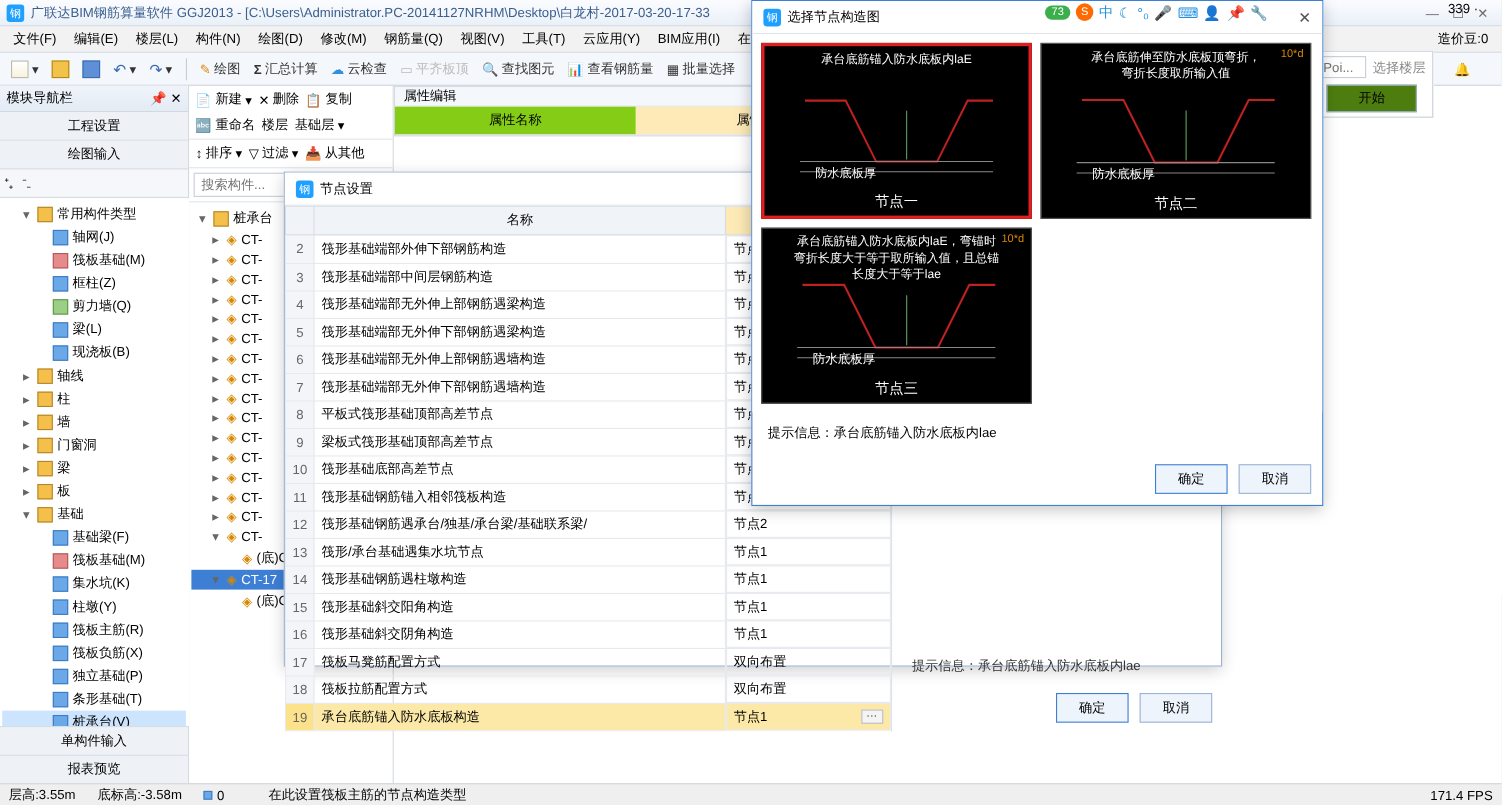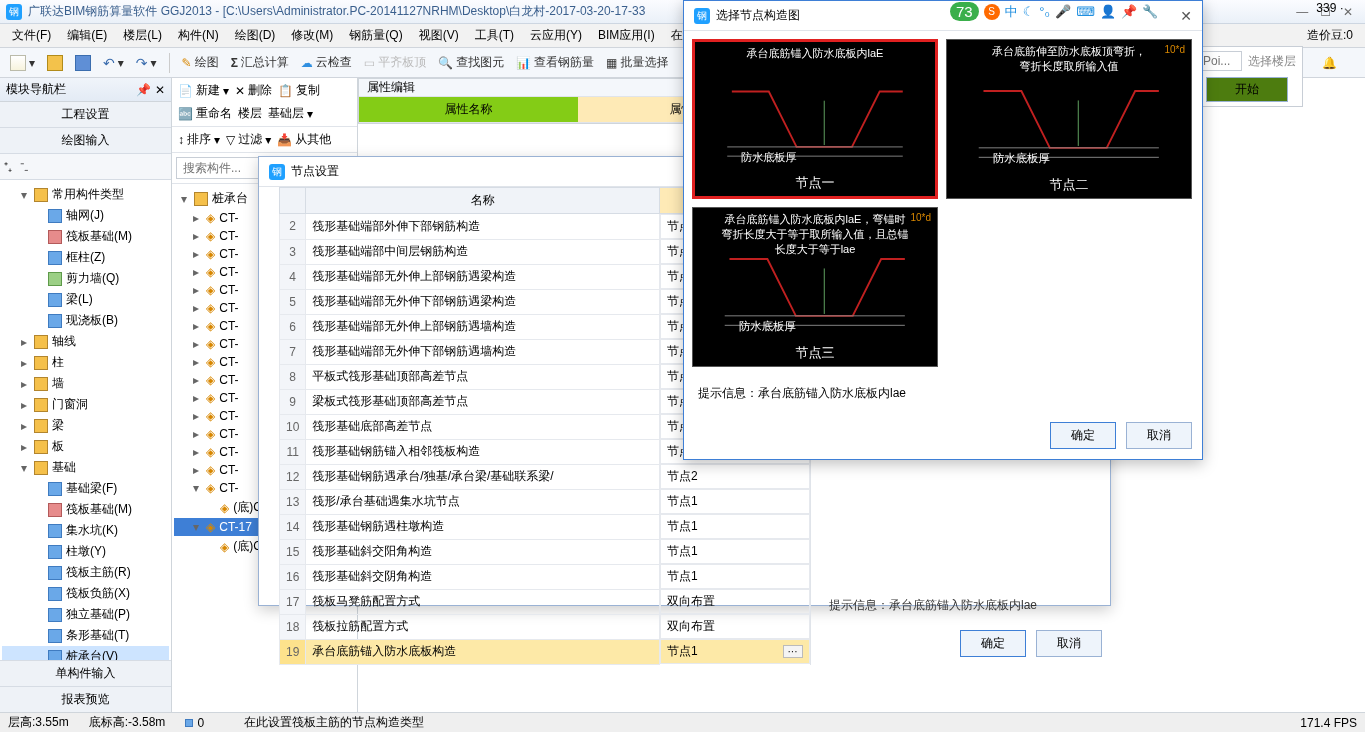--- a/index.html
+++ b/index.html
@@ -64,21 +64,21 @@
 .attr-header { display:flex; border-bottom:1px solid #e0e4ea; }
 .attr-header div { flex:1; padding:4px 8px; text-align:center; }
 .attr-header .name-col { background:#84cc16; }
 .attr-header .val-col { background:#feeab6; }
 
 
 .dialog-node { position:absolute; left:258px; top:156px; width:853px; height:450px; background:#fff; border:1px solid #9ab2d4; box-shadow: 0 4px 14px rgba(0,0,0,.2); display:flex; flex-direction:column; z-index:50; }
 .dialog-title { background:#fff; padding:6px 10px; display:flex; align-items:center; gap:6px; border-bottom:1px solid #e0e4ea; }
 .dialog-title .dicon { width:16px; height:16px; background:#1fa0ff; border-radius:3px; display:inline-flex; align-items:center; justify-content:center; color:#fff; font-size:10px; }
 .dialog-body { flex:1; display:flex; }
-.node-table { flex:1; overflow:auto;margin-left:20px; }
+.node-table { flex:1; overflow:auto; }
 .node-table table { width:100%; border-collapse:collapse; }
 .node-table th { background:#f0f3f8; padding:4px; border:1px solid #d6dce4; font-weight:normal; }
 .node-table th.map-col { background:#feeab6; }
 .node-table td { padding:3px 6px; border:1px solid #e6e9ee; }
 .node-table td.num { width:26px; text-align:center; background:#f3f5f9; color:#666; }
 .node-table tr.sel td { background:#fde9a7; }
 .node-table tr.sel td.num { background:#fde28c; }
 .node-table td.map { display:flex; align-items:center; justify-content:space-between; }
 .more-btn { border:1px solid #bbb; background:#f4f4f4; padding:0 4px; cursor:pointer; font-size:10px; }
 .node-side { width:300px; border-left:1px solid #e0e4ea; padding:8px; display:flex; flex-direction:column; }
@@ -95,21 +95,21 @@
 .thumb.sel { border:3px solid #e02020; }
 .thumb .tlabel { position:absolute; bottom:4px; left:0; right:0; text-align:center; color:#fff; font-size:13px; }
 .thumb .ttop { position:absolute; top:4px; left:0; right:0; text-align:center; color:#fff; font-size:11px; }
 .thumb .torange { color:#d88700; font-size:10px; position:absolute; top:4px; right:6px; }
 .thumb svg { width:90%; height:60%; }
 .sel-hint { padding:10px 14px; }
 .sel-footer { padding:10px; display:flex; justify-content:flex-end; gap:10px; }
 
 
 .float-gadget { position:absolute; left:950px; top:2px; display:flex; align-items:center; gap:5px; z-index:200; }
-.badge-green { background:#3aaf4b; color:#fff; border-radius:10px; padding:1px 6px; font-size:15px; }
+.badge-green { background:#3aaf4b; color:#fff; border-radius:10px; padding:1px 6px; font-size:10px; }
 .float-gadget .gi { color:#1f8fe0; font-size:13px; cursor:pointer; }
 
 
 .search-overlay { position:absolute; right:62px; top:46px; z-index:30; background:#fff; border:1px solid #c8ced6; padding:4px 6px; display:flex; flex-direction:column; gap:6px; align-items:center; }
 .search-overlay input { width:44px; border:1px solid #c8ced6; padding:2px 4px; }
 .search-overlay button { padding:3px 28px; border:1px solid #9ab2d4; background:#4d7c0f; cursor:pointer; }
 
 .statusbar { position:absolute; left:0; right:0; bottom:0; height:20px; background:#efefef; border-top:1px solid #cfd5db; display:flex; align-items:center; padding:0 8px; gap:20px; }
 .statusbar .fps { margin-left:auto; }
 .status-msg { flex:1; padding-left:20px; }

